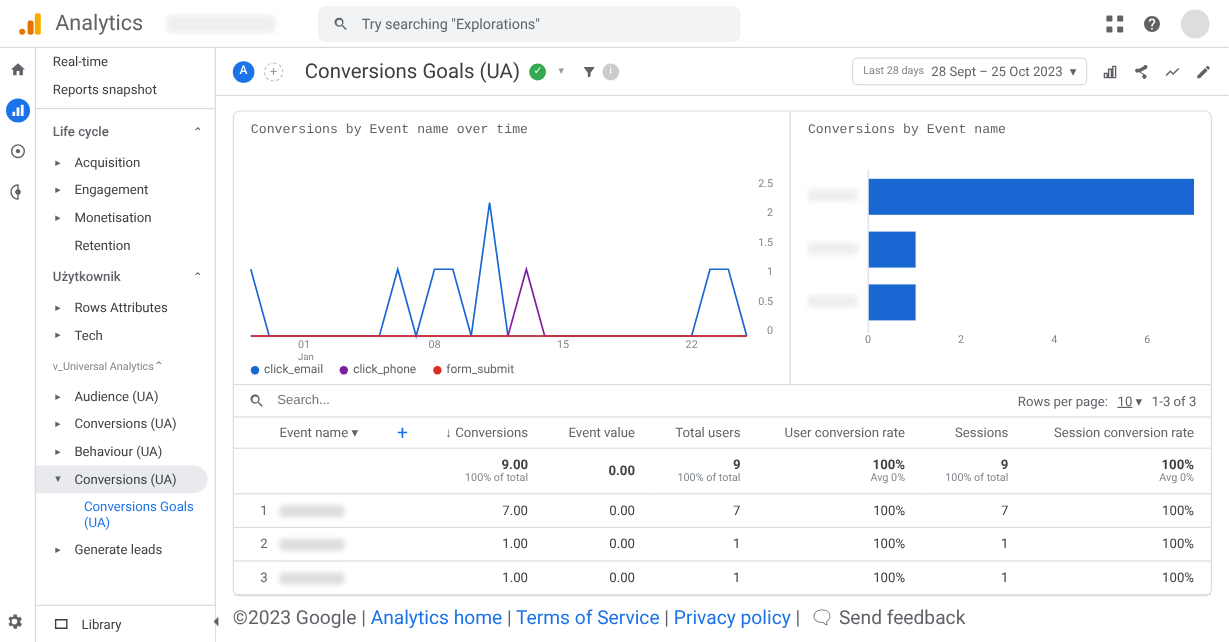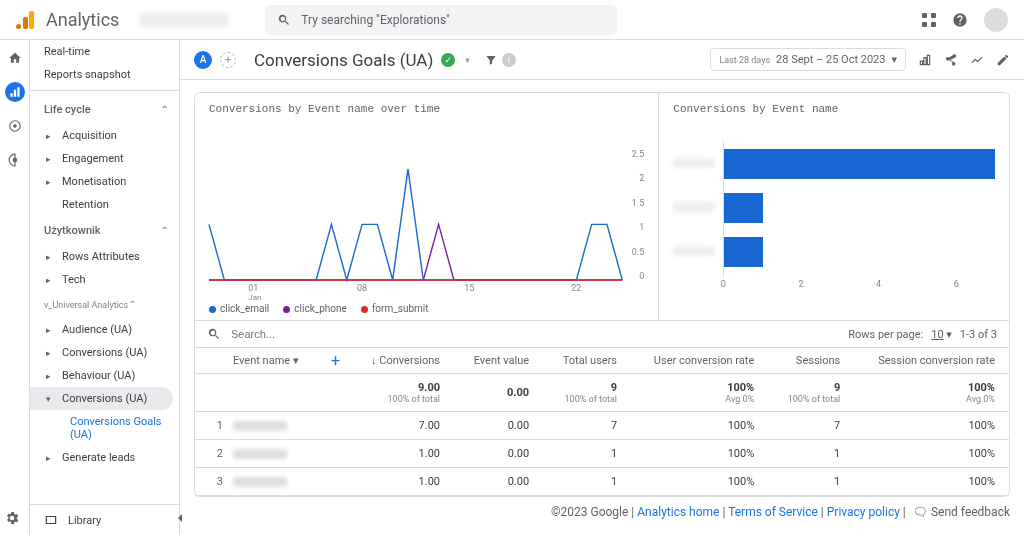--- a/index.html
+++ b/index.html
@@ -90,21 +90,21 @@
   table { width:100%; border-collapse:collapse; font-size:11px; }
   thead th { text-align:right; padding:6px 14px; color:var(--text-light); font-weight:400; border-bottom:1px solid var(--border); border-top:1px solid var(--border); white-space:nowrap;}
   thead th:first-child { text-align:left; }
   tbody td { text-align:right; padding:7px 14px; border-bottom:1px solid var(--border);}
   tbody td:first-child { text-align:left; }
   .totals td { border-bottom:1px solid var(--border);}
   .sub { display:block; font-size:9px; color:var(--text-lighter);}
   .rownum { display:inline-block; width:14px; text-align:right; margin-right:10px; color:var(--text-light);}
   .blurcell { display:inline-block; width:54px; height:10px; background:#ddd; border-radius:3px; filter:blur(2px); vertical-align:middle;}
   .plus-col { color:var(--blue); text-align:center !important; width:30px; font-size:16px; padding:0 8px !important;}
-  .footer { text-align:right; font-size:12px; color:var(--text-light); padding:8px 0 4px;}
+  .footer { text-align:left; font-size:16px; color:var(--text-light); padding:8px 0 4px;}
   .footer a { color:var(--blue); text-decoration:none; }
   .collapse-handle { position:absolute; left:172px; bottom:6px; color:var(--text-light); }
   svg.line { position:absolute; inset:0; width:100%; height:100%; overflow:visible;}
   .ic-svg { width:16px; height:16px; fill:currentColor; }
   .ic-svg-sm { width:14px; height:14px; fill:currentColor; }
   .caret-up { font-size:10px; }
 </style>
 </head>
 <body>
 

